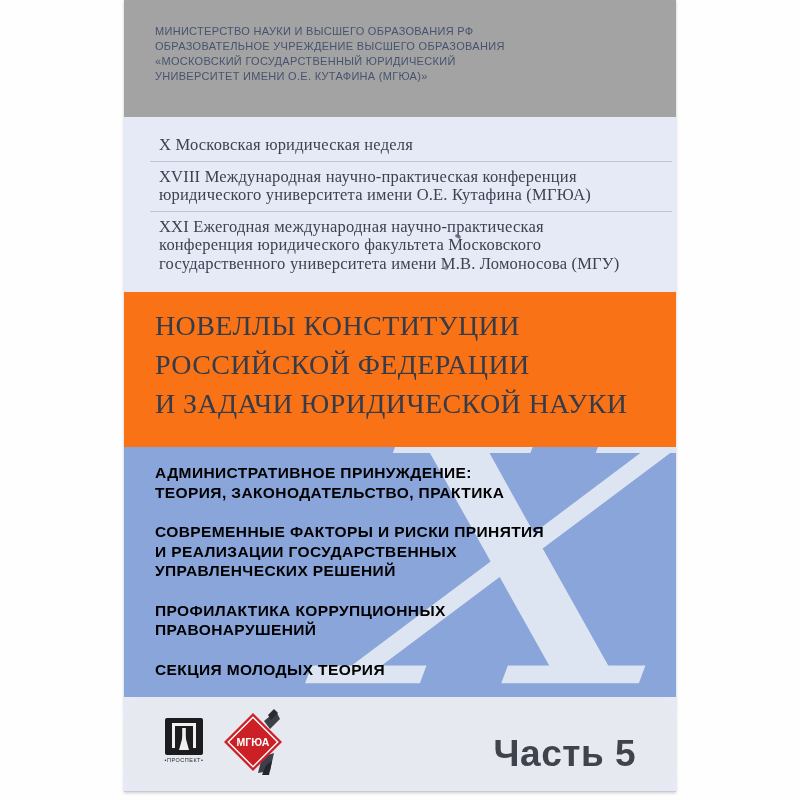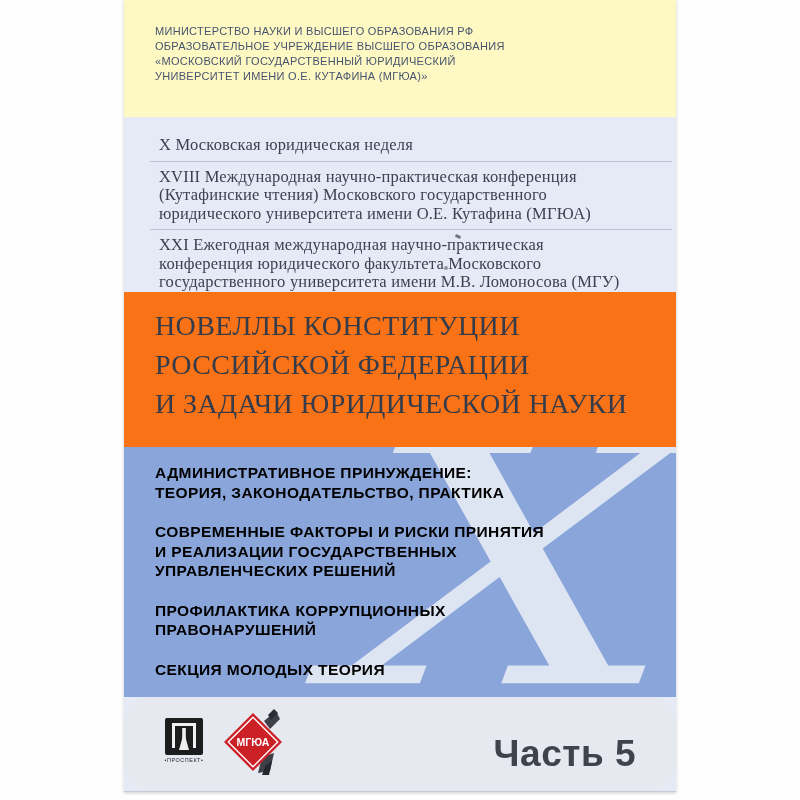--- a/index.html
+++ b/index.html
@@ -2,21 +2,21 @@
 <html><head>
 <meta charset="utf-8">
 <style>
   html,body{margin:0;padding:0;background:#ffffff;}
   .stage{position:relative;width:800px;height:800px;background:#fefefe;overflow:hidden;
          font-family:"Liberation Sans",sans-serif;}
   
   .cover{position:absolute;left:124px;top:0;width:552px;height:791px;background:#e6e9f6;
          overflow:hidden;box-shadow:0 1px 3px rgba(60,60,80,.25);border-bottom:1px solid #c7cad4;}
   
-  .band-header{position:absolute;left:0;top:0;width:100%;height:138px;background:#fef9c3;}
+  .band-header{position:absolute;left:0;top:0;width:100%;height:138px;background:#a3a3a3;}
   .band-events{position:absolute;left:0;top:117px;width:100%;height:175px;background:#e6e9f6;}
   .band-title{position:absolute;left:0;top:292px;width:100%;height:155px;background:#f97316;}
   .band-sections{position:absolute;left:0;top:447px;width:100%;height:250px;background:#8aa5da;overflow:hidden;}
   .band-footer{position:absolute;left:0;top:697px;width:100%;height:94px;background:#e7e9f1;border-radius:26px;}
   
   .org{position:absolute;left:31px;top:24px;font-size:11px;line-height:15px;letter-spacing:.3px;
        color:#46536e;font-weight:500;}
   
   .events{position:absolute;left:31px;top:15px;right:10px;color:#3c4252;
           font-family:"Liberation Serif",serif;font-size:16.5px;line-height:18.5px;letter-spacing:.2px;}
@@ -61,21 +61,20 @@
     </div>
 
     <div class="band-events">
       <div class="events">
         <div class="event">
           <div>X Московская юридическая неделя</div>
         </div>
         <hr class="sep">
         <div class="event">
           <div>XVIII Международная научно-практическая конференция</div>
-          <div>(Кутафинские чтения) Московского государственного</div>
           <div>юридического университета имени О.Е. Кутафина (МГЮА)</div>
         </div>
         <hr class="sep">
         <div class="event">
           <div>XXI Ежегодная международная научно-практическая</div>
           <div>конференция юридического факультета Московского</div>
           <div>государственного университета имени М.В. Ломоносова (МГУ)</div>
         </div>
       </div>
       <span class="speck-a"></span>

